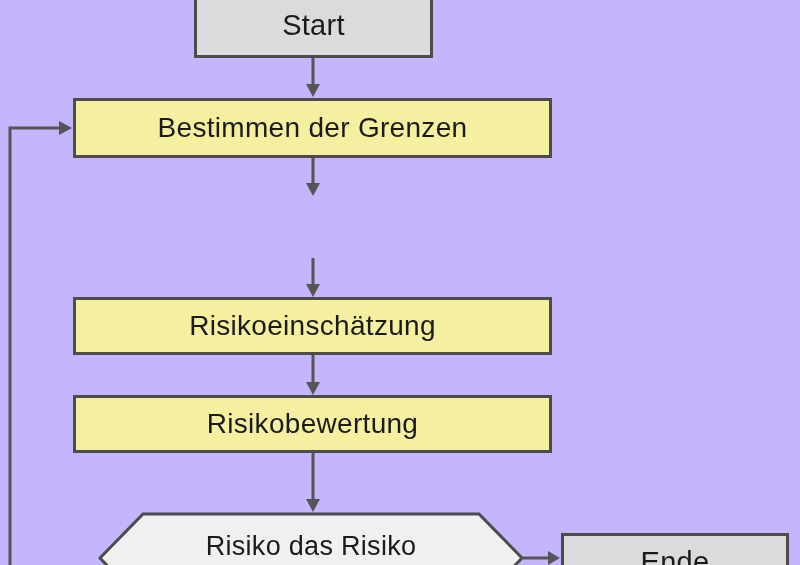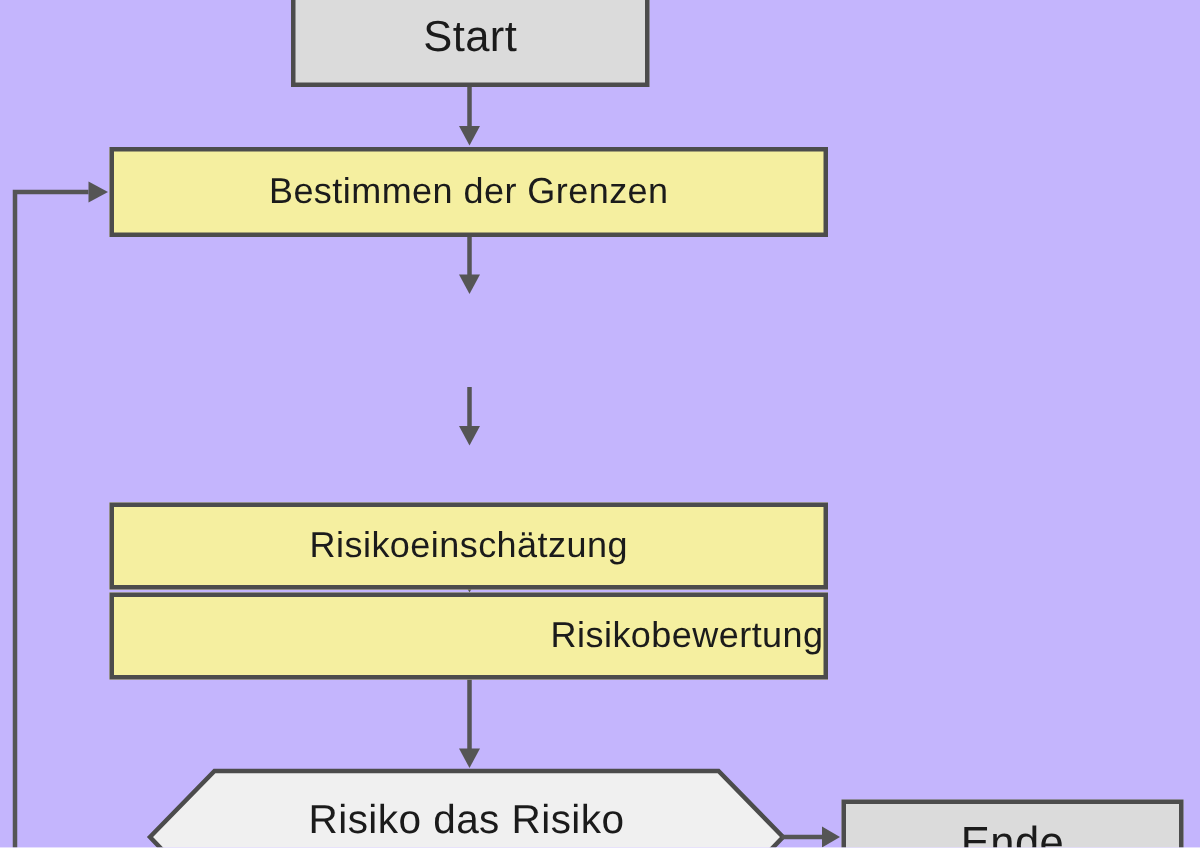--- a/index.html
+++ b/index.html
@@ -27,31 +27,31 @@
     justify-content: center;
     text-align: center;
     z-index: 2;
     letter-spacing: 0.3px;
     line-height: 1.1;
   }
   .process {
     left: 73px;
     width: 479px;
     background: #f5efa0;
-    font-size: 24px;
+    font-size: 28px;
   }
   .terminator {
     background: #dbdbdb;
     font-size: 29px;
   }
   .node-start { left: 194px; top: -6px; width: 239px; height: 64px; }
   .node-step1 { top: 98px;  height: 60px; }
   .node-step2 { top: 196px; height: 62px; }
-  .node-step3 { top: 297px; height: 58px; margin-top: 38px; }
-  .node-step4 { top: 395px; height: 58px; justify-content: flex-end; }
+  .node-step3 { top: 297px; height: 58px; }
+  .node-step4 { top: 395px; height: 58px; }
   .node-ende  { left: 561px; top: 533px; width: 228px; height: 60px; }
   .decision-label {
     position: absolute;
     left: 143px; top: 520px;
     width: 336px; height: 52px;
     display: flex;
     align-items: center;
     justify-content: center;
     font-size: 27px;
     letter-spacing: 0.3px;

